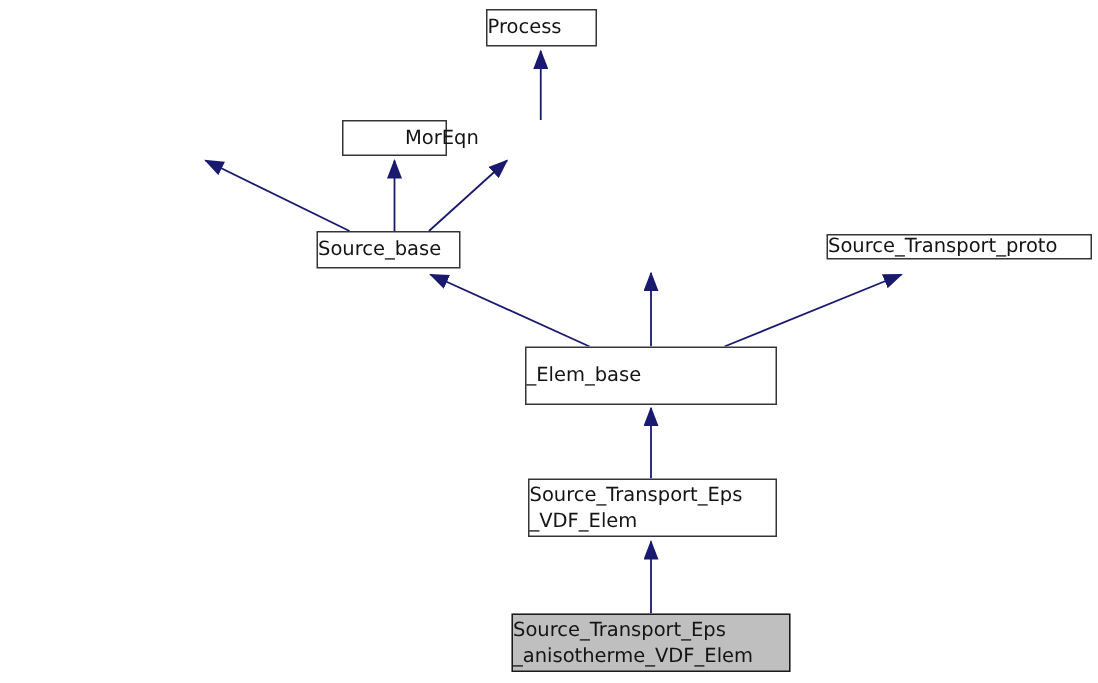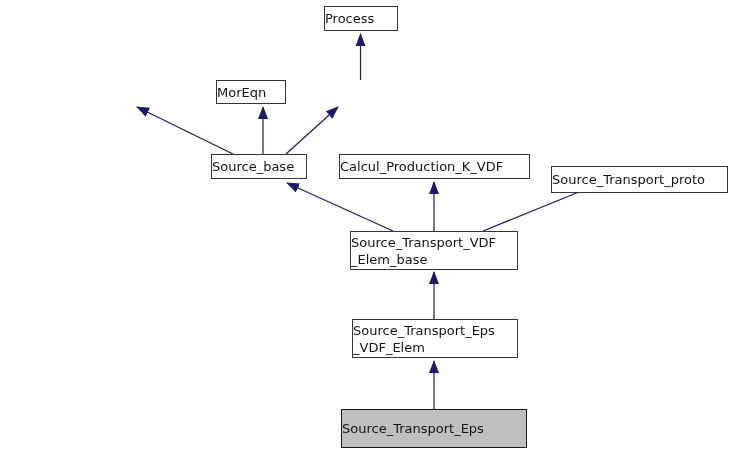--- a/index.html
+++ b/index.html
@@ -35,25 +35,25 @@
     font-size: 13px;
     color: #141414;
     text-align: center;
     white-space: nowrap;
     line-height: 17px;
     cursor: pointer;
   }
   .node span { display: block; }
   .n-process        { left: 324px; top: 6px;   width: 74px;  height: 25px; }
   .n-champs         { left: 5px;   top: 80px;  width: 200px; height: 24px; }
-  .n-moreqn         { left: 216px; top: 80px;  width: 70px;  height: 24px; }
+  .n-moreqn         { left: 228px; top: 80px;  width: 70px;  height: 24px; padding-left: 41px; }
   .n-objetu         { left: 323px; top: 80px;  width: 76px;  height: 24px; }
   .n-sourcebase     { left: 211px; top: 154px; width: 96px; height: 25px; }
   .n-calcul         { left: 339px; top: 154px; width: 191px; height: 25px; }
-  .n-proto          { left: 551px; top: 166px; width: 177px; height: 27px; }
+  .n-proto          { left: 551px; top: 156px; width: 177px; height: 17px; }
   .n-vdfelembase    { left: 350px; top: 231px; width: 168px; height: 39px; }
   .n-epsvdfelem     { left: 352px; top: 319px; width: 166px; height: 39px; }
   .n-aniso {
     left: 341px; top: 409px; width: 186px; height: 39px;
     background: #bfbfbf;
     border-color: #1a1a1a;
     cursor: default;
   }
 </style>
 </head>
@@ -87,35 +87,32 @@
 
   <div class="node n-moreqn">
     <span>MorEqn</span>
   </div>
 
 
   <div class="node n-sourcebase">
     <span>Source_base</span>
   </div>
 
-  <div class="node n-calcul">
-    <span>Calcul_Production_K_VDF</span>
-  </div>
 
   <div class="node n-proto">
     <span>Source_Transport_proto</span>
   </div>
 
   <div class="node n-vdfelembase">
-    <span>Source_Transport_VDF</span>
     <span>_Elem_base</span>
   </div>
 
   <div class="node n-epsvdfelem">
     <span>Source_Transport_Eps</span>
     <span>_VDF_Elem</span>
   </div>
 
   <div class="node n-aniso">
     <span>Source_Transport_Eps</span>
+    <span>_anisotherme_VDF_Elem</span>
   </div>
 
 </div>
 
 </body></html>

